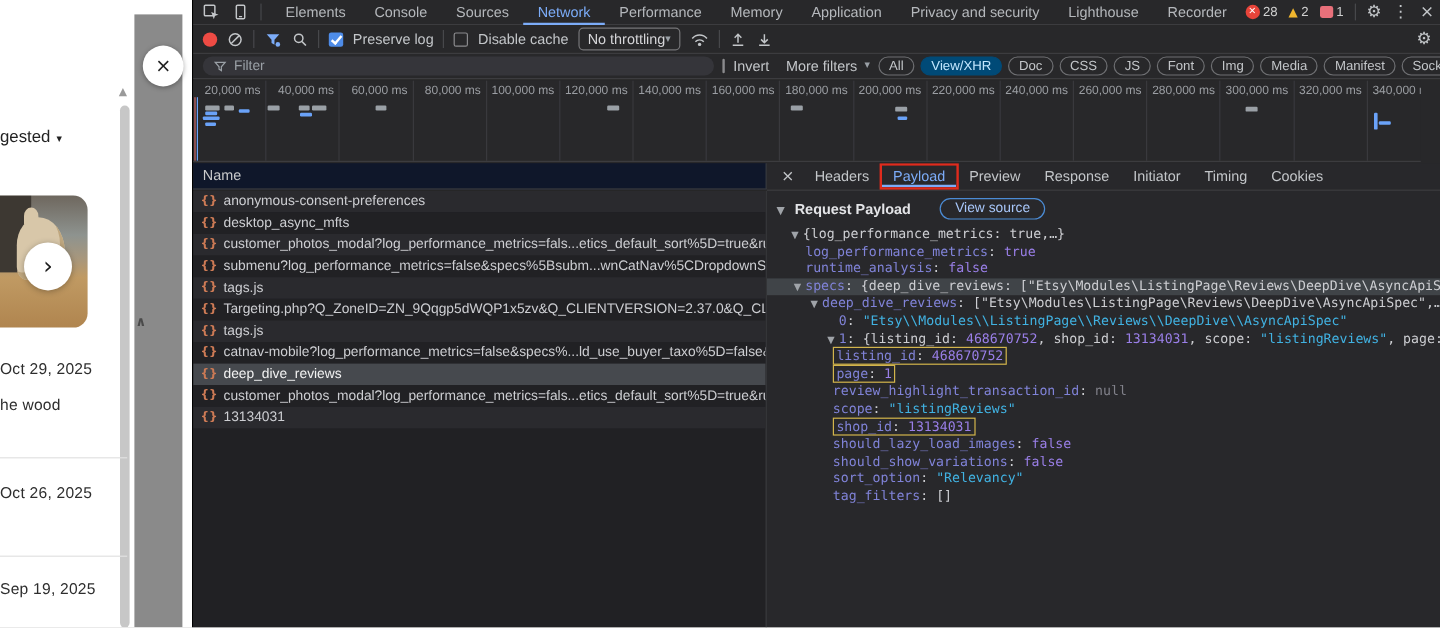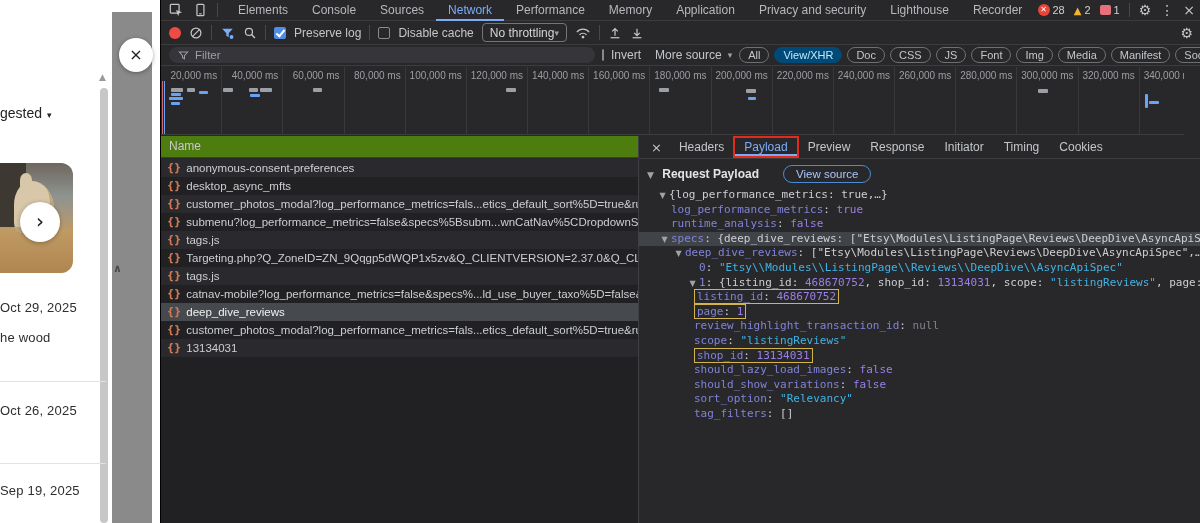--- a/index.html
+++ b/index.html
@@ -81,21 +81,21 @@
               border-bottom:1px solid #3c3c3f; overflow:hidden; }
   .ov-cols { position:absolute; left:0; top:0; width:1040px; height:68px; display:flex; }
   .ov-col { flex:1 1 0; border-right:1px solid #39393d; font-size:10px; color:#9b9ea3;
             text-align:right; padding:3px 4px 0 0; white-space:nowrap; overflow:hidden; }
   .ov-bar { position:absolute; border-radius:1px; }
   .ov-bar.g { background:#9aa0a6; }
   .ov-bar.b { background:#6aa2f8; }
   .marker { position:absolute; top:14px; bottom:0; width:1px; }
 
   
-  .namehdr { position:absolute; left:0; top:136px; width:478px; height:22px; background:#4d7c0f;
+  .namehdr { position:absolute; left:0; top:136px; width:478px; height:22px; background:#0f172a;
              border-bottom:1px solid #3c3c3f; border-right:1px solid #3f4043; line-height:21px;
              padding-left:8px; color:#c8c9cb; }
   .reqlist { position:absolute; left:0; top:159px; width:478px; height:364px; background:#212124;
              border-right:1px solid #3f4043; overflow:hidden; }
   .req { height:18px; line-height:18px; display:flex; align-items:center; gap:5px; padding-left:6px;
          font-size:11.5px; color:#cdced2; white-space:nowrap; overflow:hidden; }
   .req .js-ico { color:#cc7a55; font-size:10px; font-weight:bold; flex:none; }
   .req.even { background:#2a2a2e; }
   .req.odd  { background:#212124; }
   .req.sel  { background:#46494e; color:#f2f2f2; }
@@ -259,21 +259,21 @@
       <span class="f-input">
         <svg class="i" width="11" height="11" viewBox="0 0 16 16">
             <path d="M2 3 h12 l-4.6 5.2 v4.6 l-2.8-1.6 v-3 Z" fill="none" stroke="#9aa0a6" stroke-width="1.5"></path>
           </svg>
         <span>Filter</span>
       </span>
       <span class="cb off"></span>
       <span class="lab">Invert</span>
       <span class="t-sep"></span>
       <span class="morefilters">
-        <span>More source</span>
+        <span>More filters</span>
         <span class="car ico">▾</span>
       </span>
       <div class="pills">
           <span class="pill">All</span>
           <span class="pill sel">View/XHR</span>
           <span class="pill">Doc</span>
           <span class="pill">CSS</span>
           <span class="pill">JS</span>
           <span class="pill">Font</span>
           <span class="pill">Img</span>

